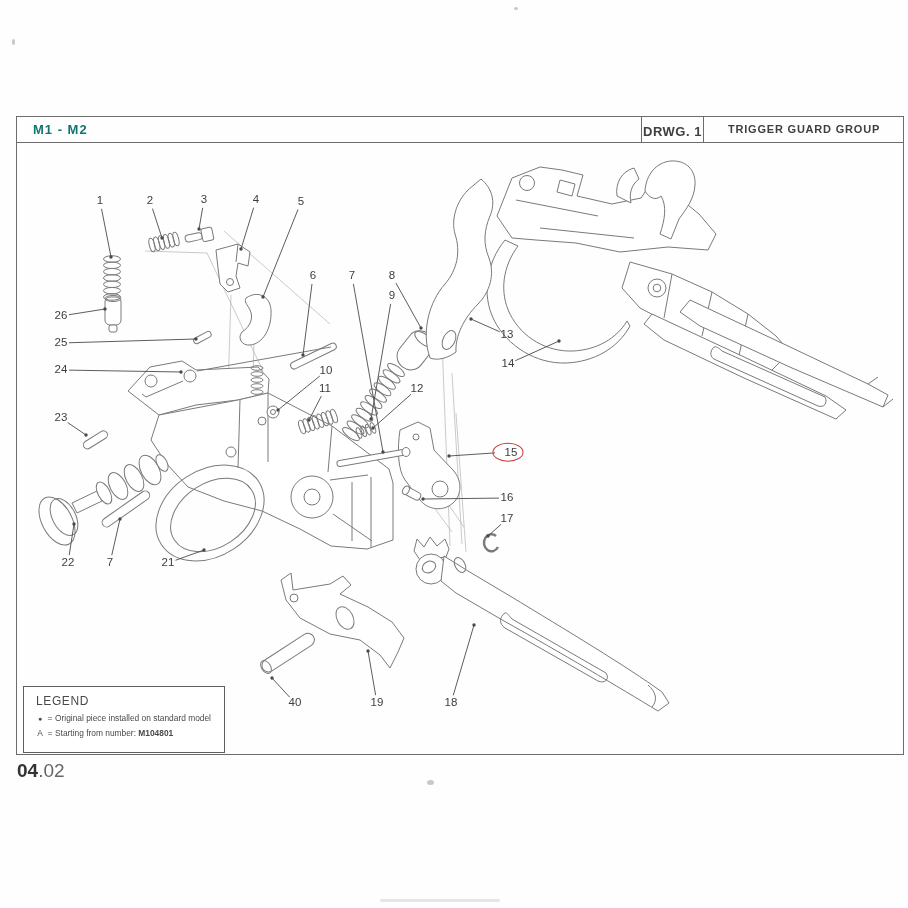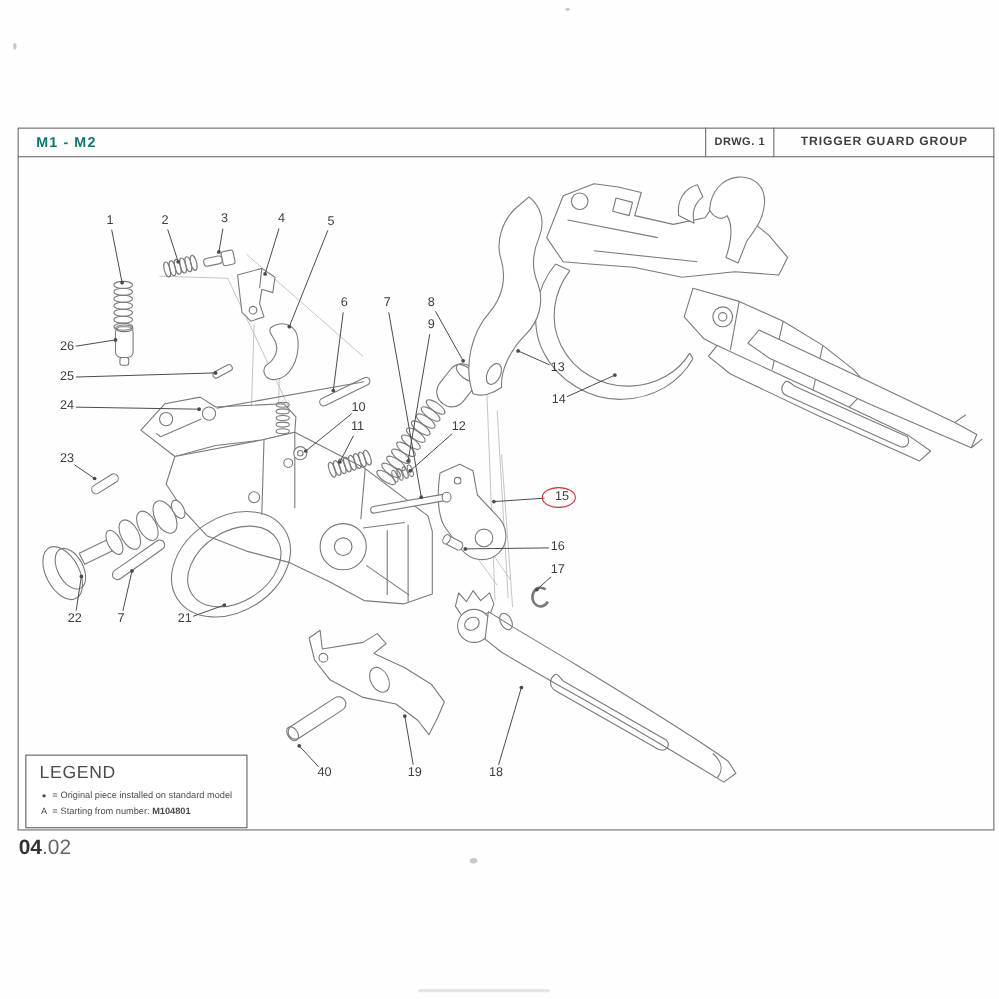--- a/index.html
+++ b/index.html
@@ -6,27 +6,27 @@
   .page{position:relative;width:908px;height:908px;background:#fefefe;overflow:hidden;
         font-family:"Liberation Sans", sans-serif;color:#3d3d3d;}
   
   .frame{position:absolute;left:16px;top:116px;width:888px;height:639px;
          border:1.6px solid #6c6c6c;box-sizing:border-box;}
   .header-bottom{position:absolute;left:16px;top:142px;width:888px;height:1.4px;background:#6c6c6c;}
   .vdiv{position:absolute;top:116px;height:27px;width:1.4px;background:#6c6c6c;}
   .hdr-model{position:absolute;left:33px;top:122px;font-size:13px;font-weight:bold;
              letter-spacing:1px;color:#0f766e;}
   .hdr-drwg{position:absolute;left:642px;top:124px;width:61px;text-align:center;
-            font-size:10px;font-weight:bold;letter-spacing:.5px;color:#3f3f3f;}
+            font-size:13px;font-weight:bold;letter-spacing:.5px;color:#3f3f3f;}
   .hdr-title{position:absolute;left:704px;top:123px;width:200px;text-align:center;
              font-size:11px;font-weight:bold;letter-spacing:.8px;color:#3f3f3f;}
   
   .legend{position:absolute;left:23px;top:686px;width:202px;height:67px;
           border:1.5px solid #5f5f5f;box-sizing:border-box;background:#fff;z-index:5;}
-  .legend-title{margin:7px 0 5px 12px;font-size:16px;letter-spacing:.6px;color:#4a4a4a;}
+  .legend-title{margin:7px 0 5px 12px;font-size:12px;letter-spacing:.6px;color:#4a4a4a;}
   .legend-row{display:flex;align-items:baseline;margin:0 0 5px 11px;font-size:8.4px;
               color:#4a4a4a;white-space:nowrap;}
   .legend-sym{display:inline-block;width:10px;text-align:center;}
   .legend-eq{display:inline-block;width:10px;text-align:center;}
   .legend-bold{font-weight:bold;}
   .bullet{font-size:7px;}
   
   .pagenum{position:absolute;left:17px;top:760px;font-size:19px;color:#666;}
   .pagenum b{color:#333;}
   

